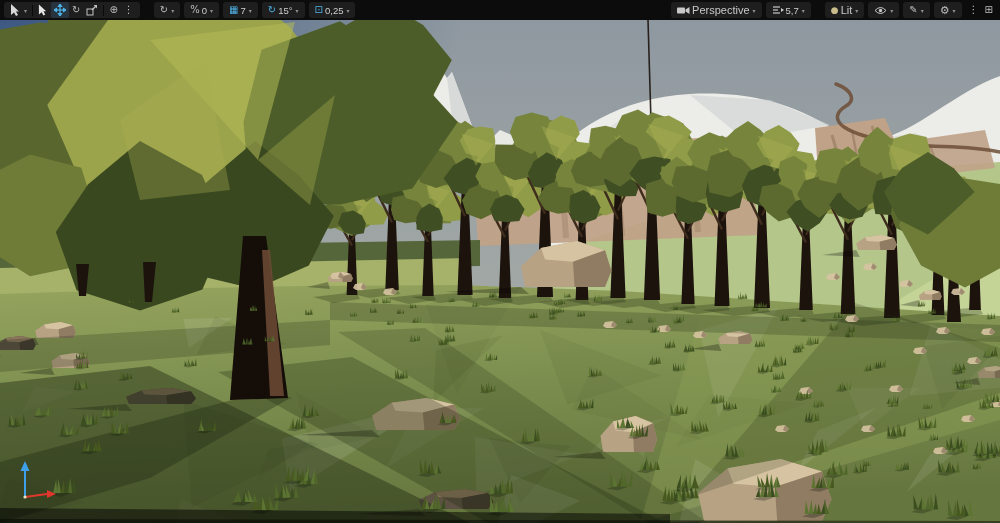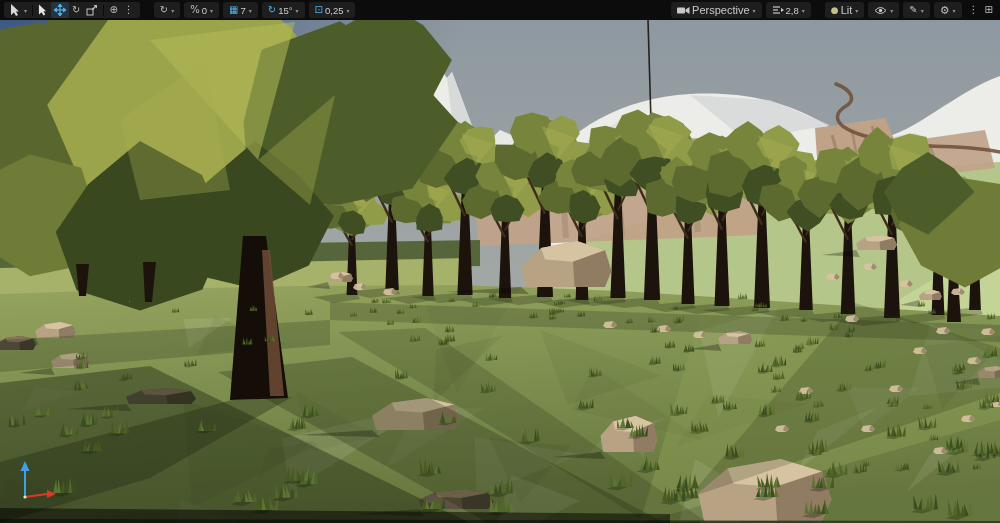--- a/index.html
+++ b/index.html
@@ -1576,21 +1576,21 @@
     <div class="tgroup">
       <div class="tbtn">
         <svg class="tico" width="12" height="10" viewBox="0 0 12 10">
           <g stroke="#c9c9c9" stroke-width="1.2">
             <line x1="1" y1="2" x2="8" y2="2"></line>
               <line x1="1" y1="5" x2="6" y2="5"></line>
               <line x1="1" y1="8" x2="8" y2="8"></line>
           </g>
           <polygon points="9,7 12,5 9,3" fill="#c9c9c9"></polygon>
         </svg>
-        <span class="val">2,8</span>
+        <span class="val">5,7</span>
         <span class="chev">▾</span>
       </div>
     </div>
 
     <div class="gap"></div>
 
     <div class="tgroup">
       <div class="tbtn">
         <span class="ic lit">●</span>
         <span class="lbl">Lit</span>

